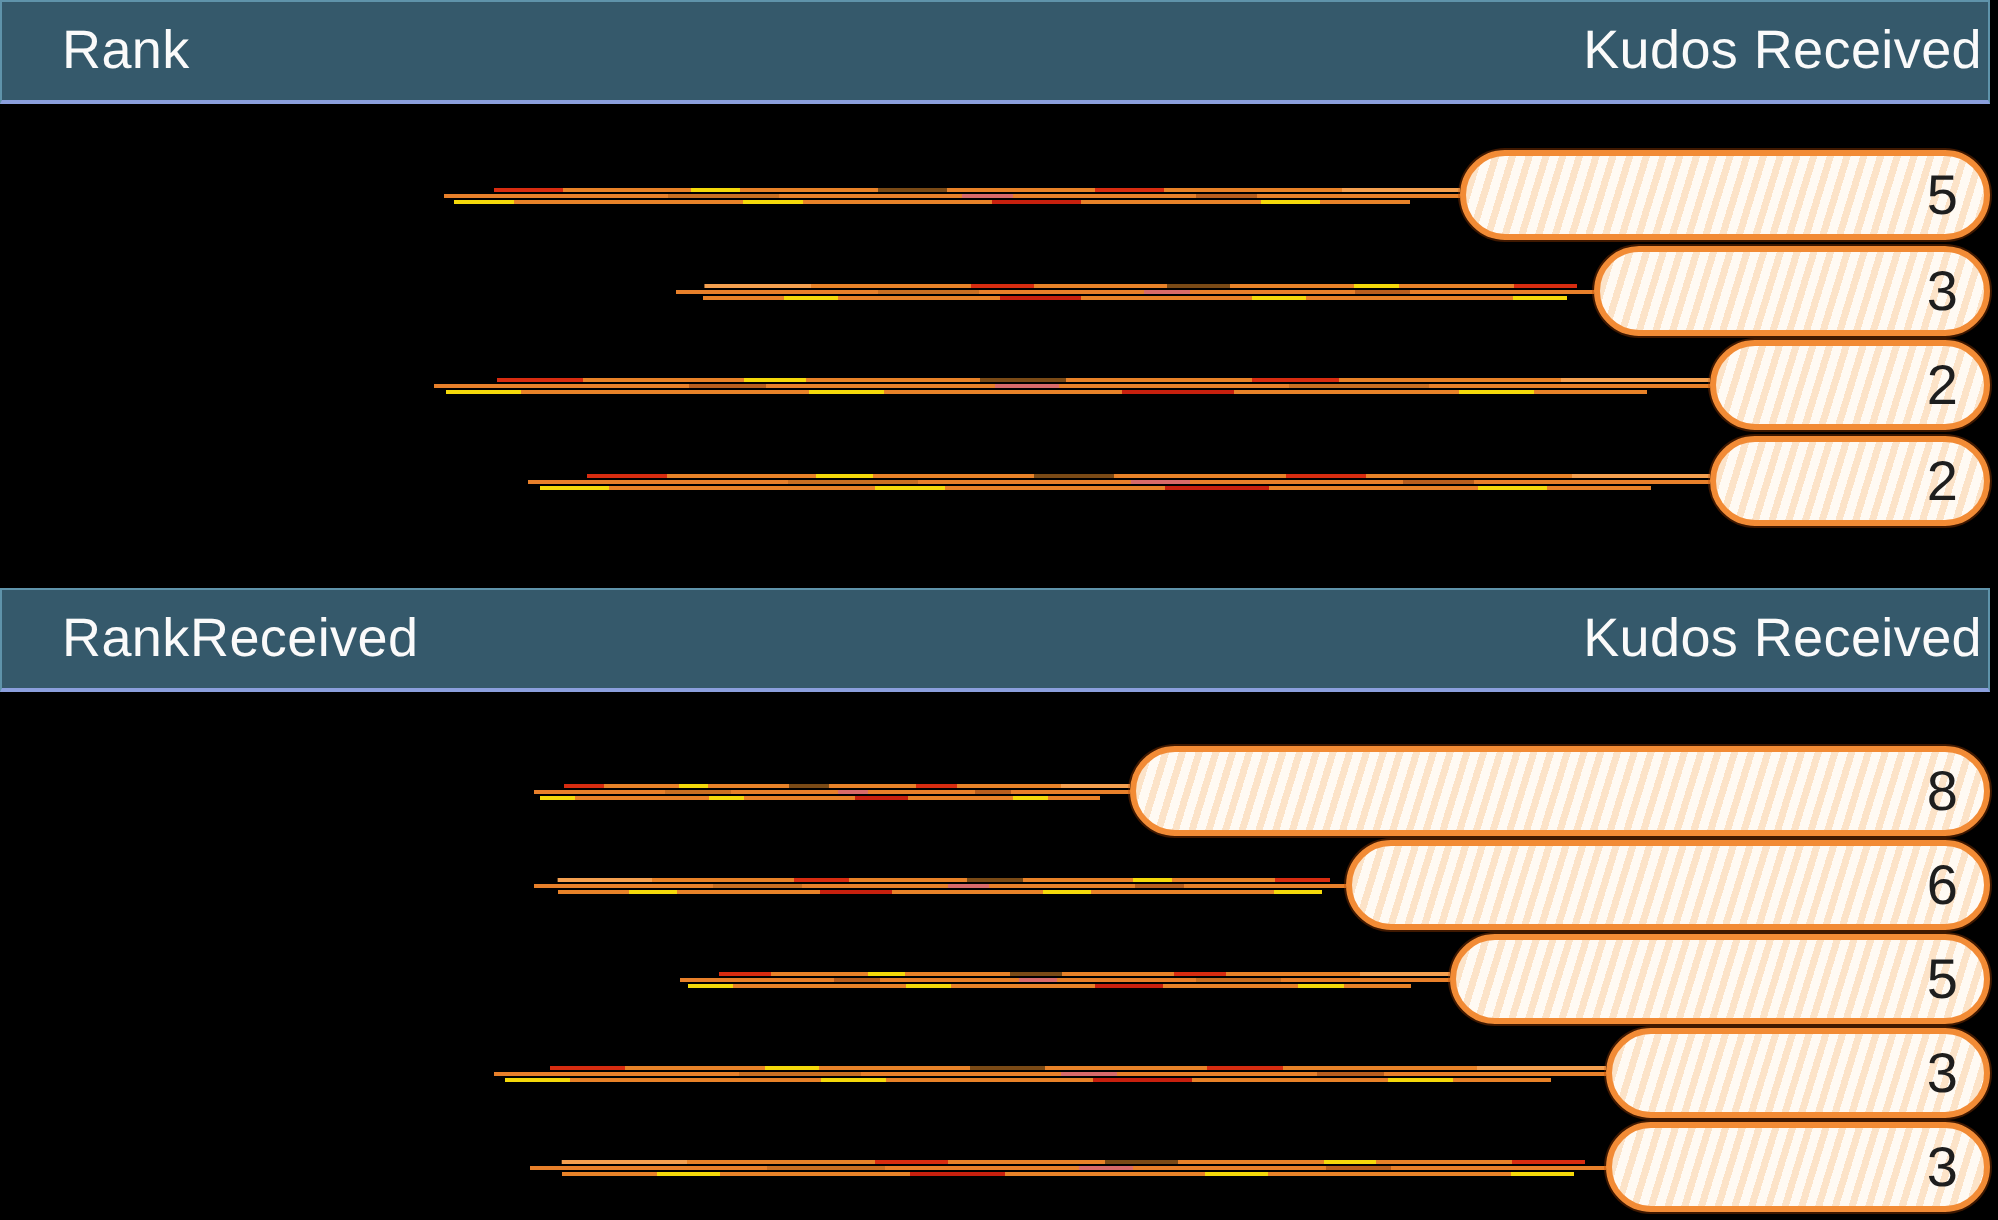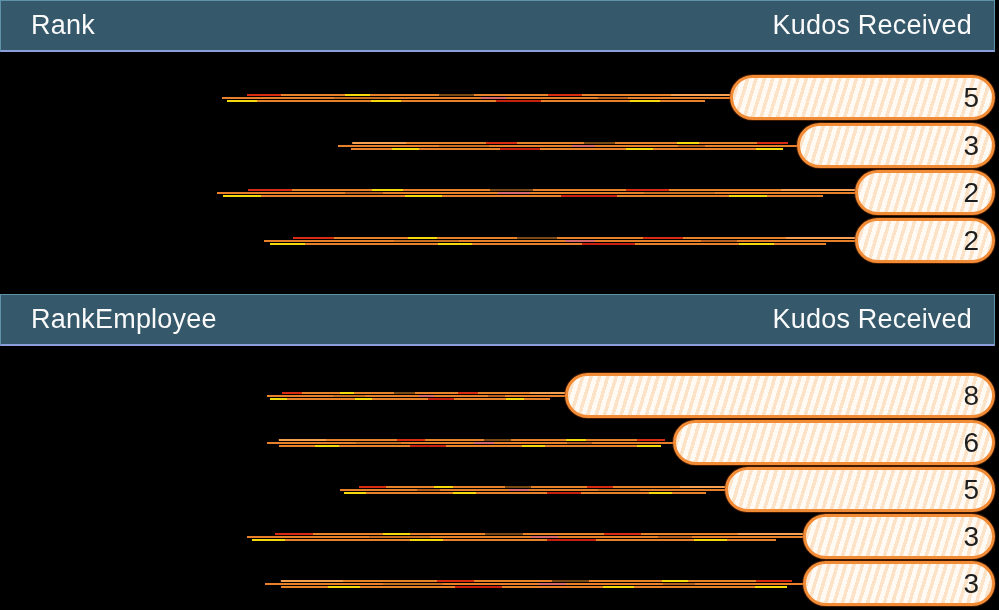--- a/index.html
+++ b/index.html
@@ -18,21 +18,21 @@
     border:1px solid #5f93aa;
     border-bottom:2px solid #8b9fdd;
   }
   .thead .h-rank,.thead .h-name,.thead .h-kudos{
     position:absolute;top:0;line-height:49px;
     color:#fafafa;font-size:27px;font-weight:500;letter-spacing:.2px;
     white-space:nowrap;
   }
   .thead .h-rank{left:30px;}
   .thead .h-name{left:94px;}
-  .thead .h-kudos{right:22px;text-align:right;}
+  .thead .h-kudos{right:3px;text-align:right;}
   #thead-community{top:0;}
   #thead-employee{top:294px;}
   
   .row{position:absolute;left:0;width:999px;height:45px;}
   
   .pill{
     position:absolute;top:0;height:45px;
     box-sizing:border-box;
     border:3px solid #f28b35;
     border-radius:23px;
@@ -114,21 +114,21 @@
           <i class="s3"></i>
         </span>
         <div class="pill" style="left: 855px; width: 140px;">
           <span class="val">2</span>
         </div>
       </div>
     </div>
 
   <div class="thead" id="thead-employee">
     <span class="h-rank">Rank</span>
-    <span class="h-name">Employee</span>
+    <span class="h-name">Received</span>
     <span class="h-kudos">Kudos Received</span>
   </div>
   <div>
       <div class="row" style="top: 373px;">
         <span class="scribble v0" style="left: 267px; width: 298px;">
           <i class="s1"></i>
           <i class="s2"></i>
           <i class="s3"></i>
         </span>
         <div class="pill" style="left: 565px; width: 430px;">

